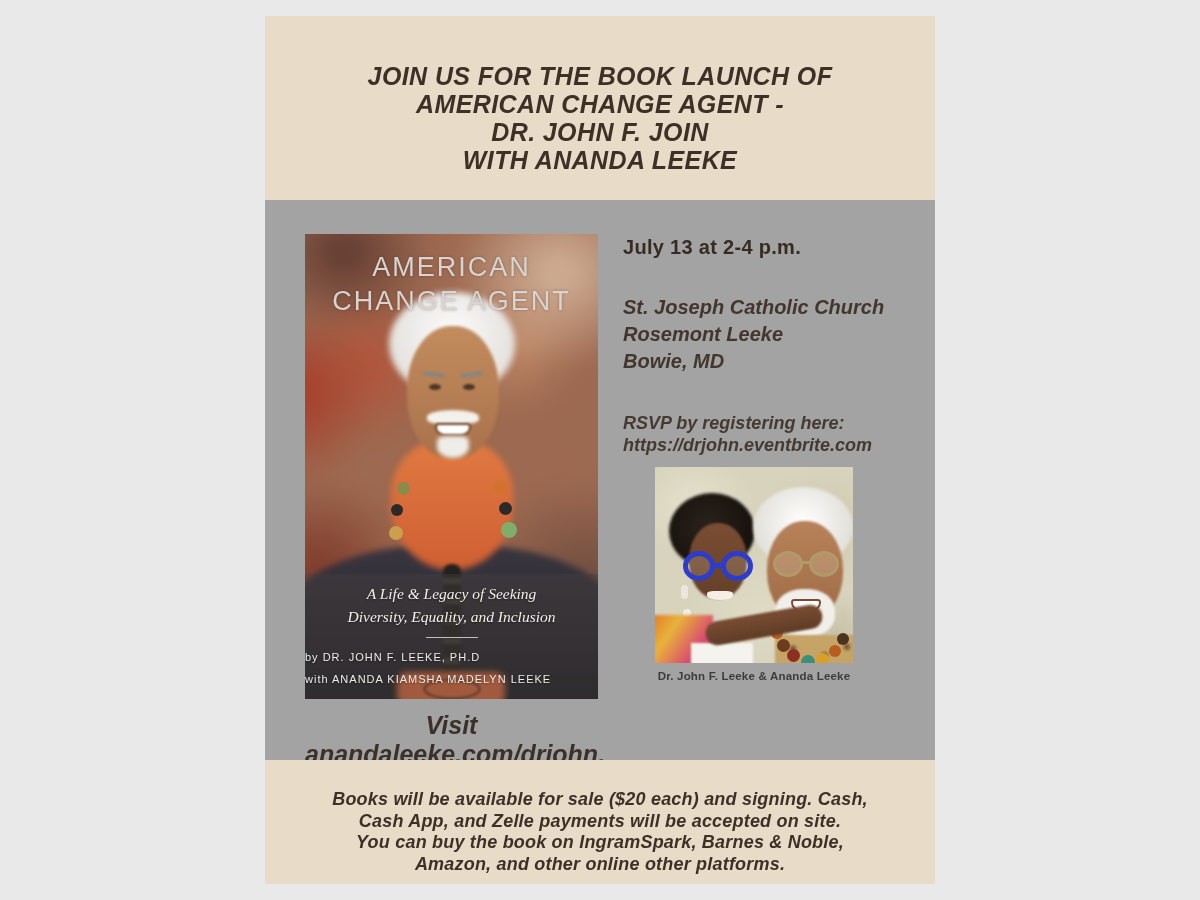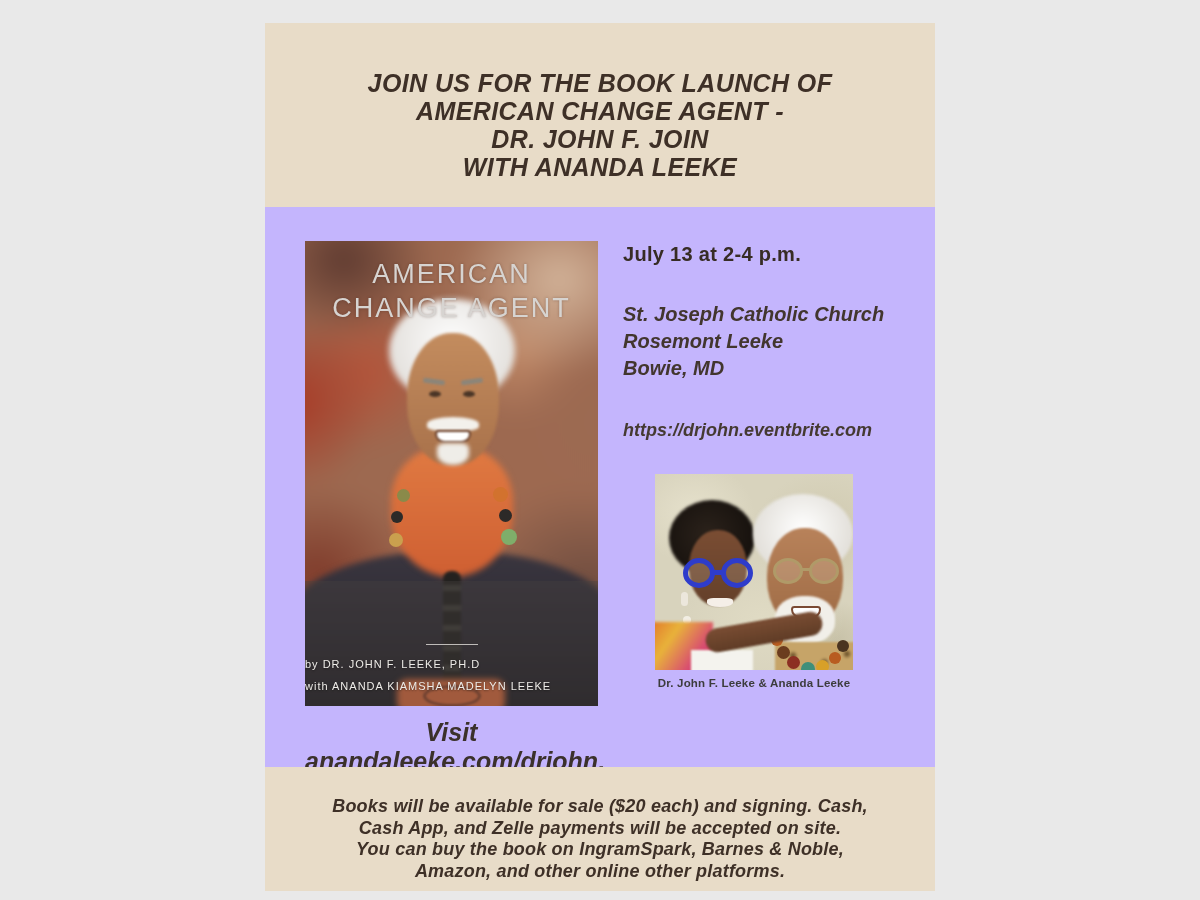--- a/index.html
+++ b/index.html
@@ -4,23 +4,23 @@
 <style>
   * { margin:0; padding:0; box-sizing:border-box; }
   html,body { width:1200px; height:900px; }
   body {
     background:#e9e9e9;
     font-family:"Liberation Sans", sans-serif;
     position:relative;
     overflow:hidden;
   }
   .flyer {
-    position:absolute; left:265px; top:23px;
+    position:absolute; left:265px; top:16px;
     width:670px; height:868px;
-    background:#c4b5fd;
+    background:#a3a3a3;
   }
   
   .band { position:absolute; left:0; right:0; background:#e8dcc8; }
   .band-top { top:0; height:184px; }
   .band-bottom { top:744px; height:124px; }
   .band-text {
     text-align:center; font-style:italic; font-weight:bold;
     color:#3e3027; letter-spacing:.4px;
   }
   .band-top .band-text { padding-top:46px; font-size:25px; line-height:28px; }
@@ -232,38 +232,43 @@
       <span class="bead" style="left:84px; top:292px; width:14px; height:14px; background:#caa04e;"></span>
     </div>
     <div class="shape cvr-orange-patch"></div>
     <div class="shape cvr-gg"></div>
 
     <div class="cvr-title">
       <div>AMERICAN</div>
       <div>CHANGE AGENT</div>
     </div>
     <div class="shape cvr-overlay"></div>
+    <div class="cvr-subtitle">
+      <div>A Life &amp; Legacy of Seeking</div>
+      <div>Diversity, Equality, and Inclusion</div>
+    </div>
     <div class="cvr-divider"></div>
     <div class="cvr-credits">
       <div>by DR. JOHN F. LEEKE, PH.D</div>
       <div>with ANANDA KIAMSHA MADELYN LEEKE</div>
     </div>
   </div>
 
   <div class="visit">Visit anandaleeke.com/drjohn.</div>
 
   <div class="datetime">July 13 at 2-4 p.m.</div>
 
   <div class="venue">
     <div>St. Joseph Catholic Church</div>
     <div>Rosemont Leeke</div>
     <div>Bowie, MD</div>
   </div>
 
   <div class="rsvp">
+    <div>RSVP by registering here:</div>
     <div>https://drjohn.eventbrite.com</div>
   </div>
 
   <div class="photo">
 
     <div class="shape w-afro"></div>
     <div class="shape w-face"></div>
     <div class="shape w-earring"></div>
     <div class="shape w-glass" style="left:28px; top:84px; position:absolute;"></div>
     <div class="shape w-glass" style="left:66px; top:84px; position:absolute;"></div>

